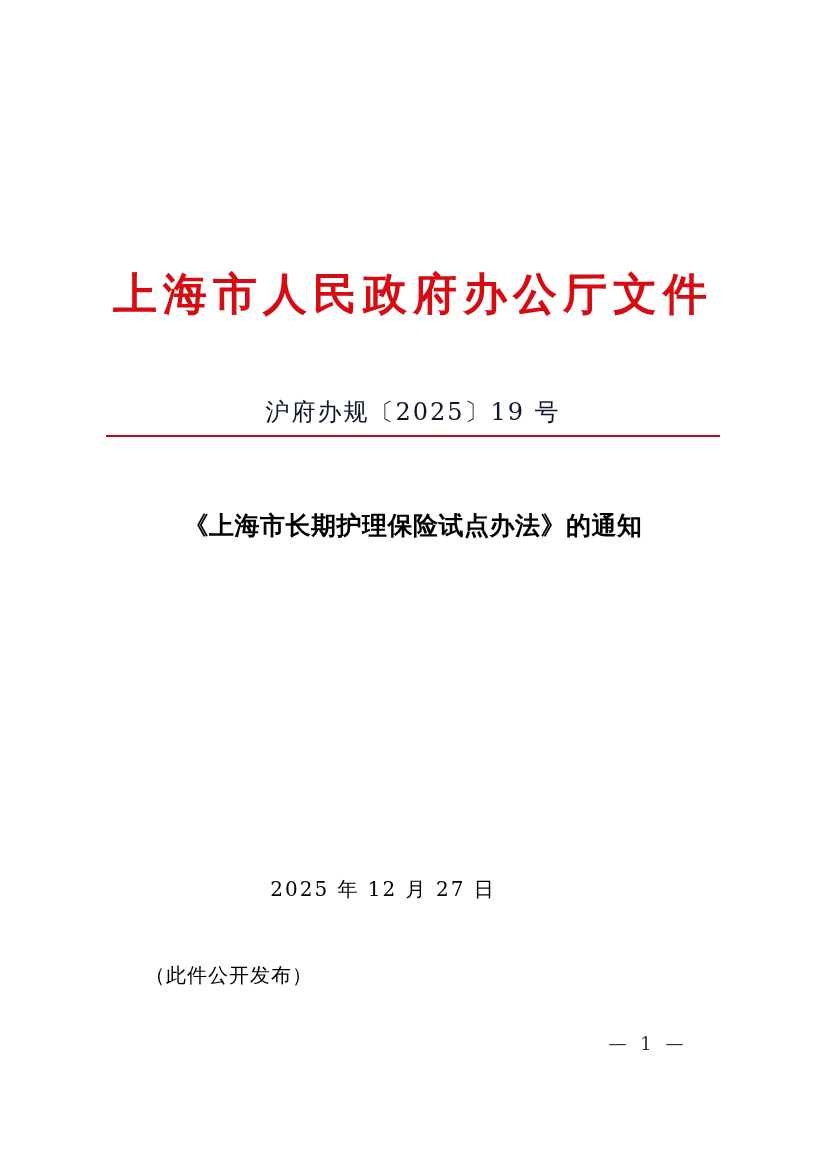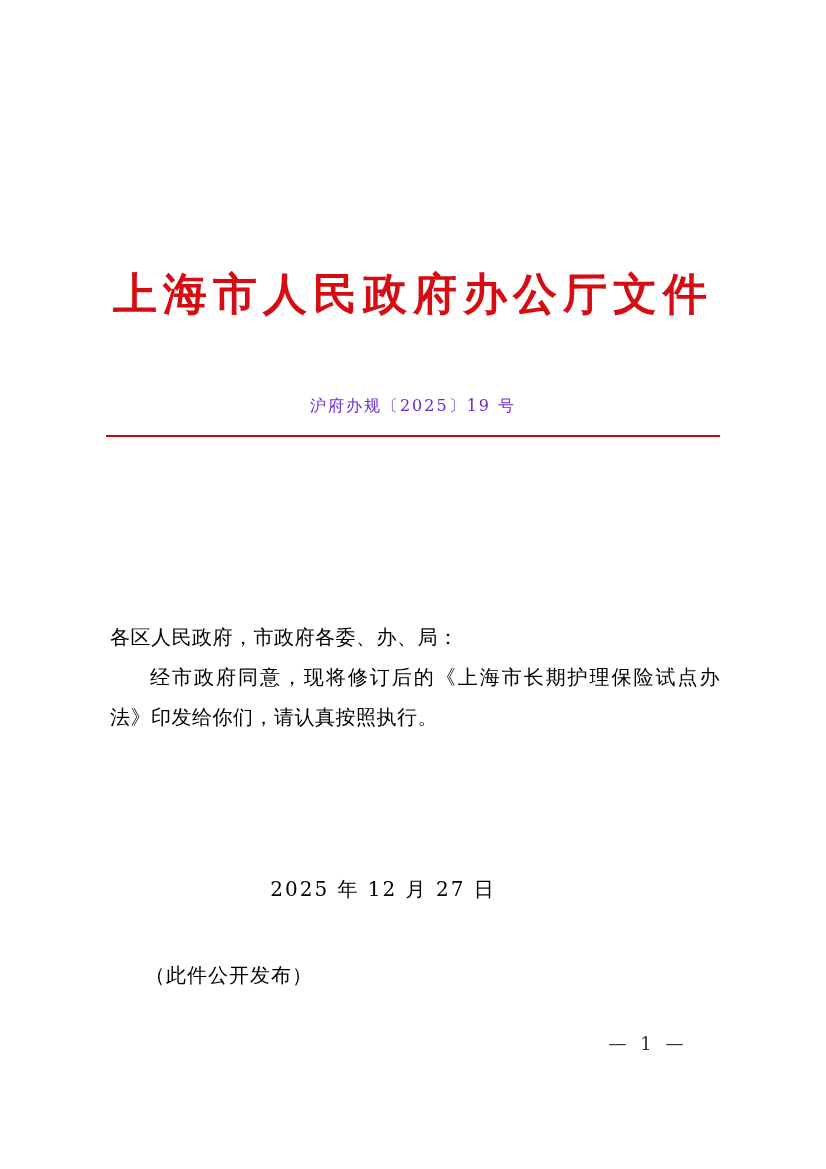--- a/index.html
+++ b/index.html
@@ -43,23 +43,23 @@
     white-space: nowrap;
   }
 
   
   .doc-number {
     position: absolute;
     top: 396px;
     left: 0;
     width: 826px;
     text-align: center;
-    font-size: 16px;
+    font-size: 24px;
     letter-spacing: 2px;
-    color: #6d28d9;
+    color: #0f172a;
     font-family: "DejaVu Serif", "Liberation Serif", serif;
   }
 
   
   .red-rule {
     position: absolute;
     top: 435px;
     left: 106px;
     width: 614px;
     height: 2px;
@@ -153,26 +153,23 @@
 
   <div class="masthead">
     <div class="masthead-title">上海市人民政府办公厅文件</div>
   </div>
 
   <div class="doc-number">沪府办规〔2025〕19 号</div>
 
   <div class="red-rule"></div>
 
   <div class="doc-title">
+    <span class="line">《上海市长期护理保险试点办法》的通知</span>
   </div>
 
-  <div class="body-block">
-    <span class="salutation">各区人民政府，市政府各委、办、局：</span>
-    <span class="para">经市政府同意，现将修订后的《上海市长期护理保险试点办法》印发给你们，请认真按照执行。</span>
-  </div>
 
   <div class="doc-date">2025 年 12 月 27 日</div>
 
   <div class="publish-note">（此件公开发布）</div>
 
   <div class="page-number">— 1 —</div>
 
 </div>
 
 </body></html>

